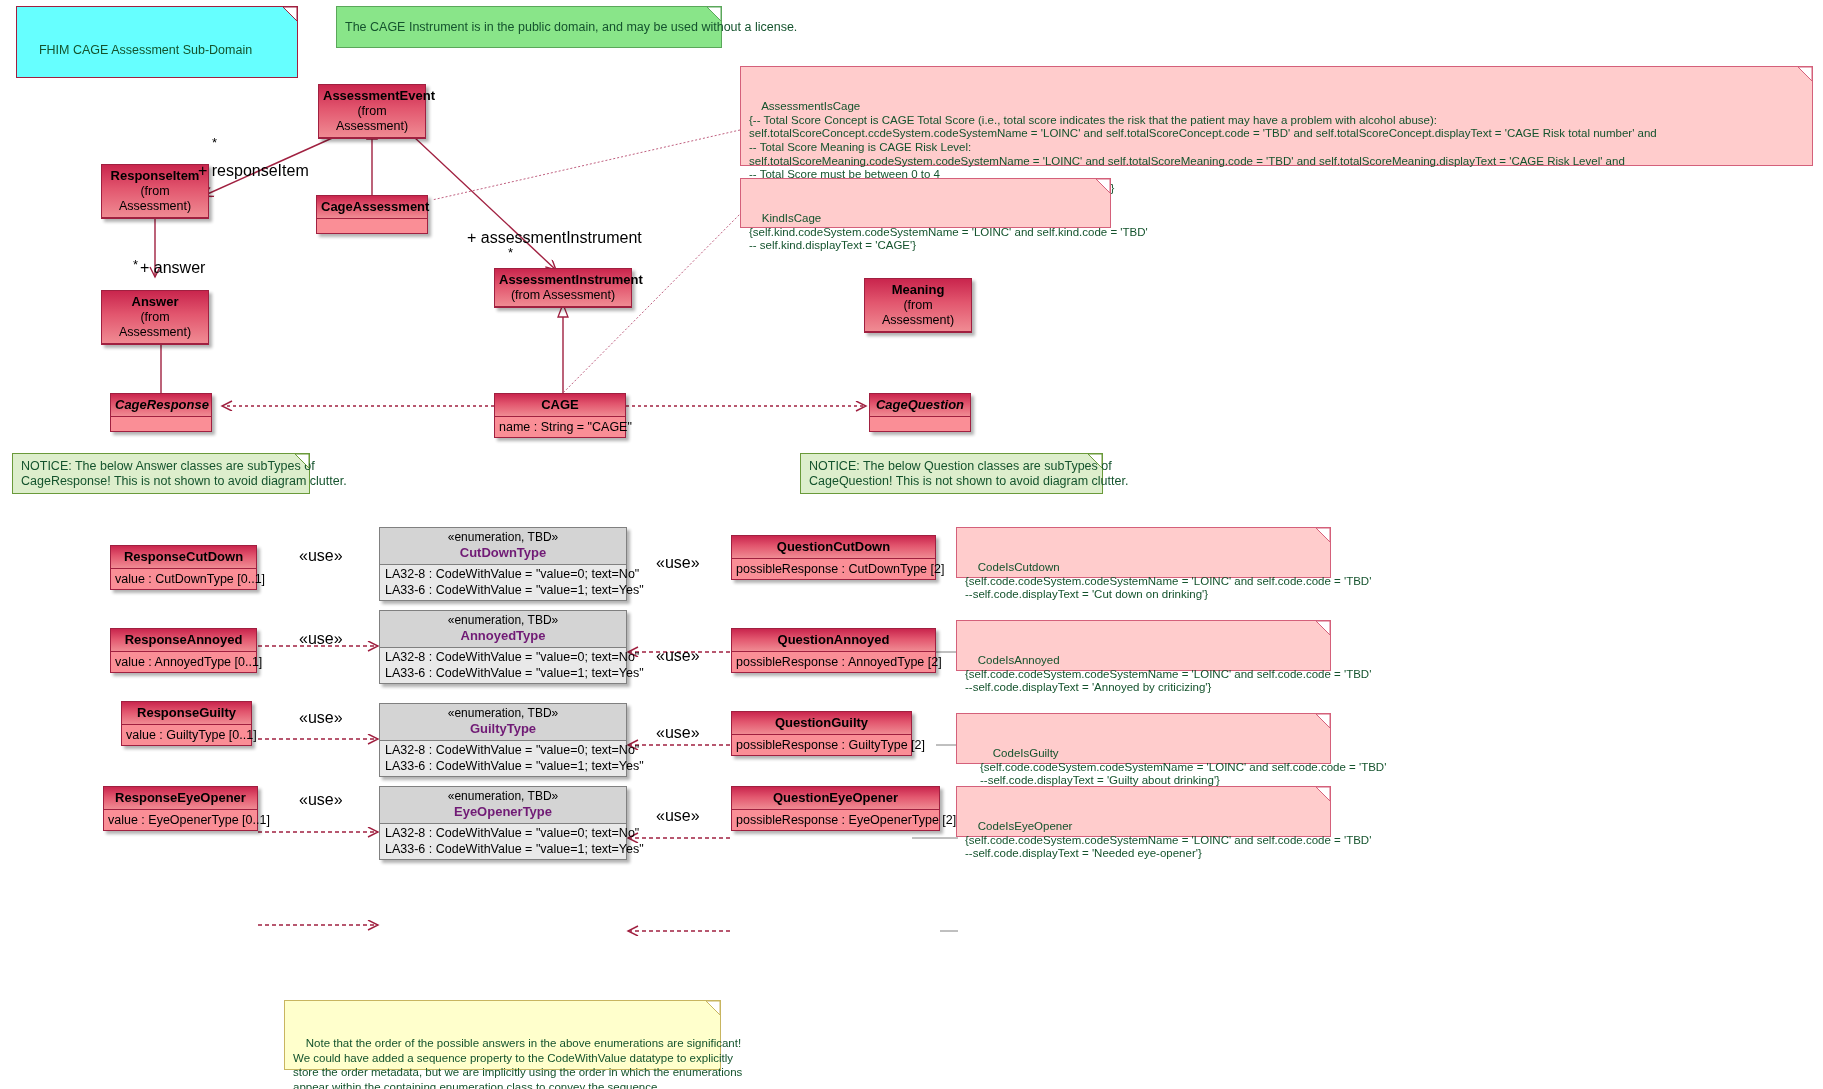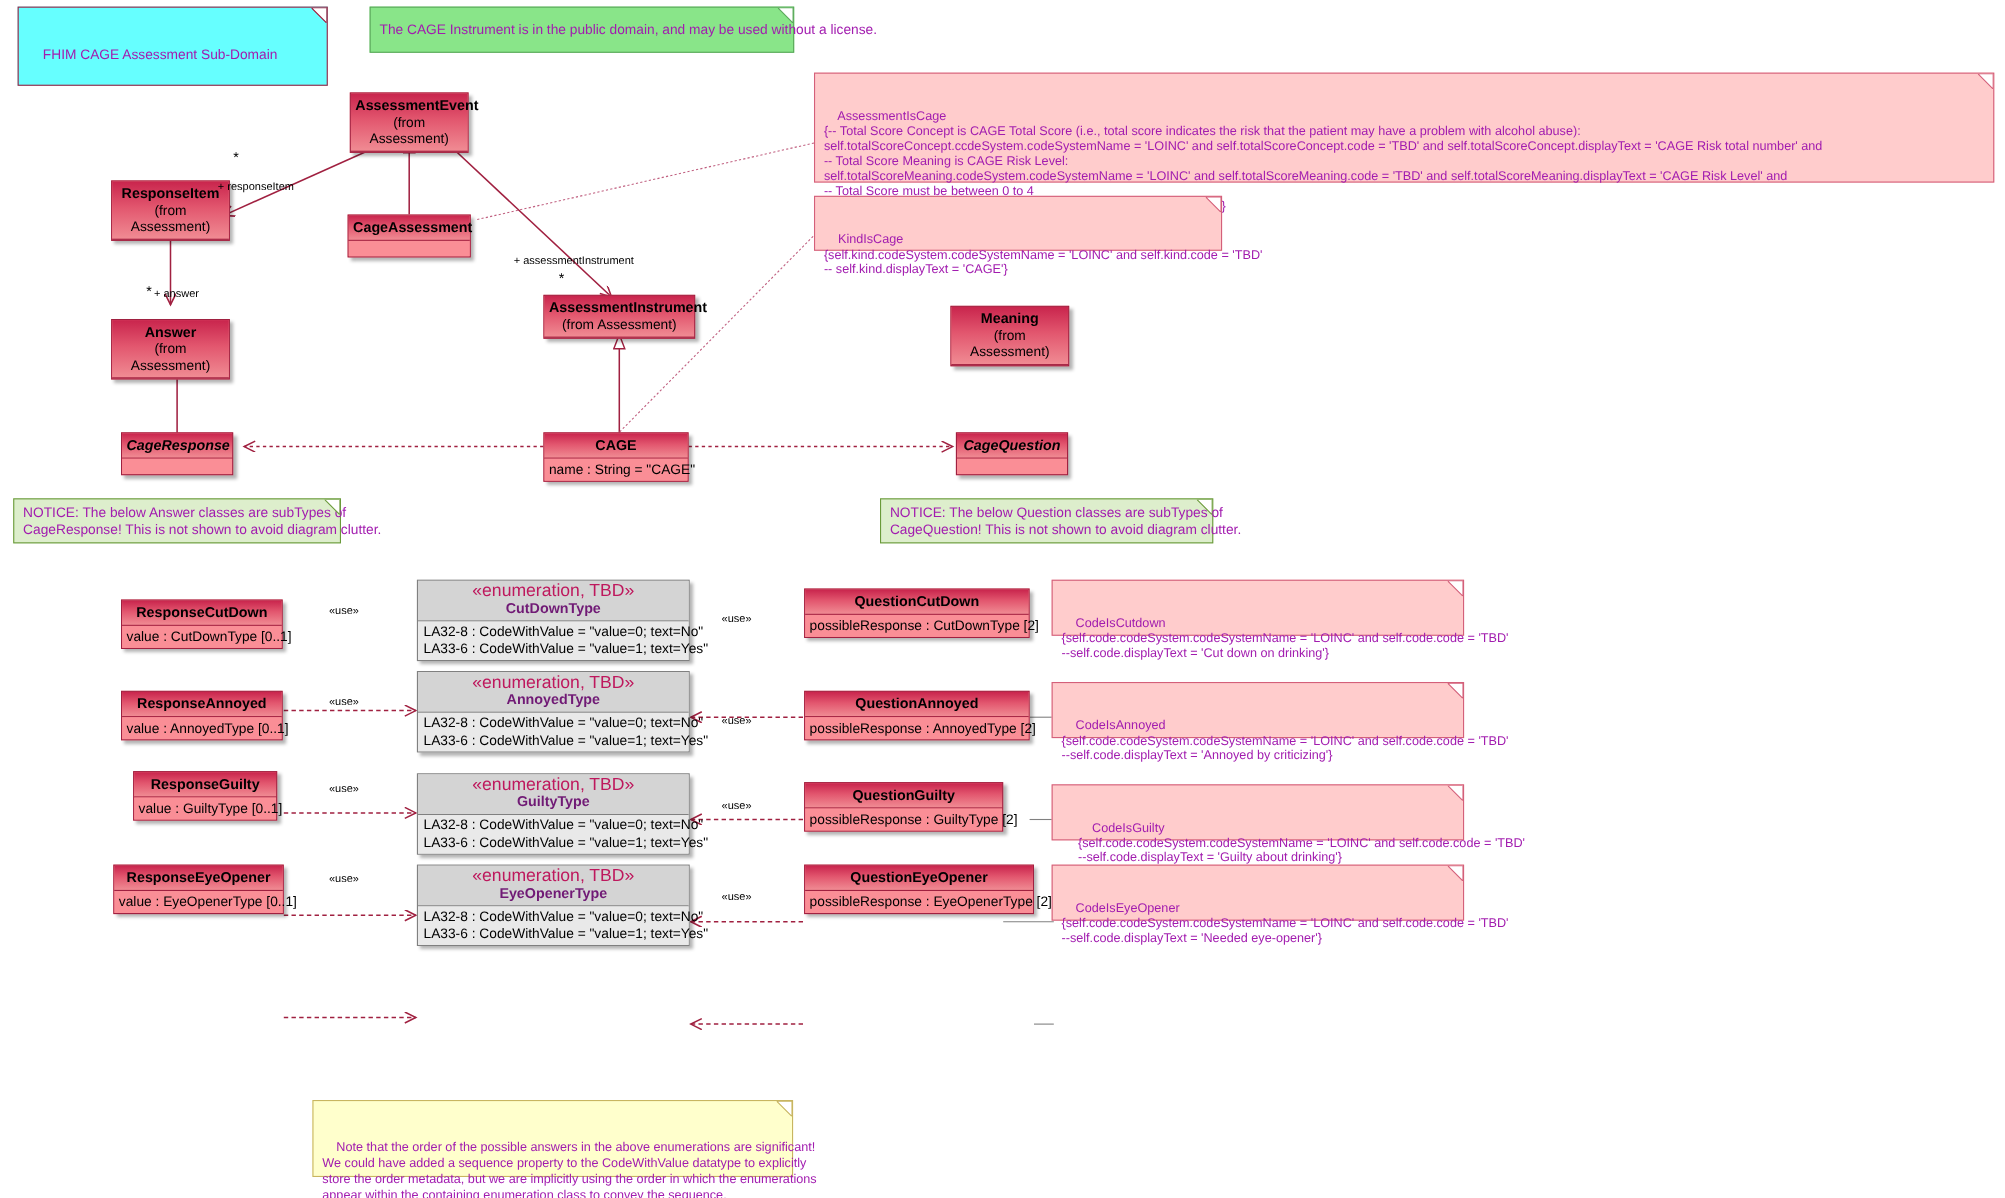--- a/index.html
+++ b/index.html
@@ -21,21 +21,21 @@
     height:1089px;
     pointer-events:none;
   }
 
   
   .note{
     position:absolute;
     box-sizing:border-box;
     font-size:12.5px;
     line-height:15px;
-    color:#a21caf;
+    color:#14532d;
     padding:6px 8px 5px 8px;
     white-space:pre;
   }
   .note .fold{
     position:absolute;
     top:0; right:0;
     width:14px; height:14px;
     pointer-events:none;
   }
   .note-cyan{ background:#66ffff; border:1px solid #a02040; }
@@ -88,44 +88,44 @@
     background:#e9e9e9;
   }
   .enum .hdr{
     background:#d4d4d4;
     text-align:center;
     padding:2px 4px 3px 4px;
     border-bottom:1px solid #808080;
   }
   .enum .hdr .stereo{
     display:block;
-    font-size:16px;
+    font-size:12px;
     line-height:15px;
-    color:#be185d;
+    color:#000000;
   }
   .enum .hdr .nm{
     display:block;
     font-size:13px;
     line-height:16px;
     font-weight:bold;
     color:#701a75;
   }
   .enum .body{
     background:#e9e9e9;
     padding:1px 5px 2px 5px;
     font-size:12.5px;
     line-height:16px;
     color:#000;
     white-space:pre;
   }
 
   
   .lbl{
     position:absolute;
-    font-size:10px;
+    font-size:16px;
     line-height:14px;
     color:#000;
     white-space:pre;
   }
   .lbl.star{ font-size:13px; }
 </style>
 </head>
 <body>
 
 <div id="canvas">

